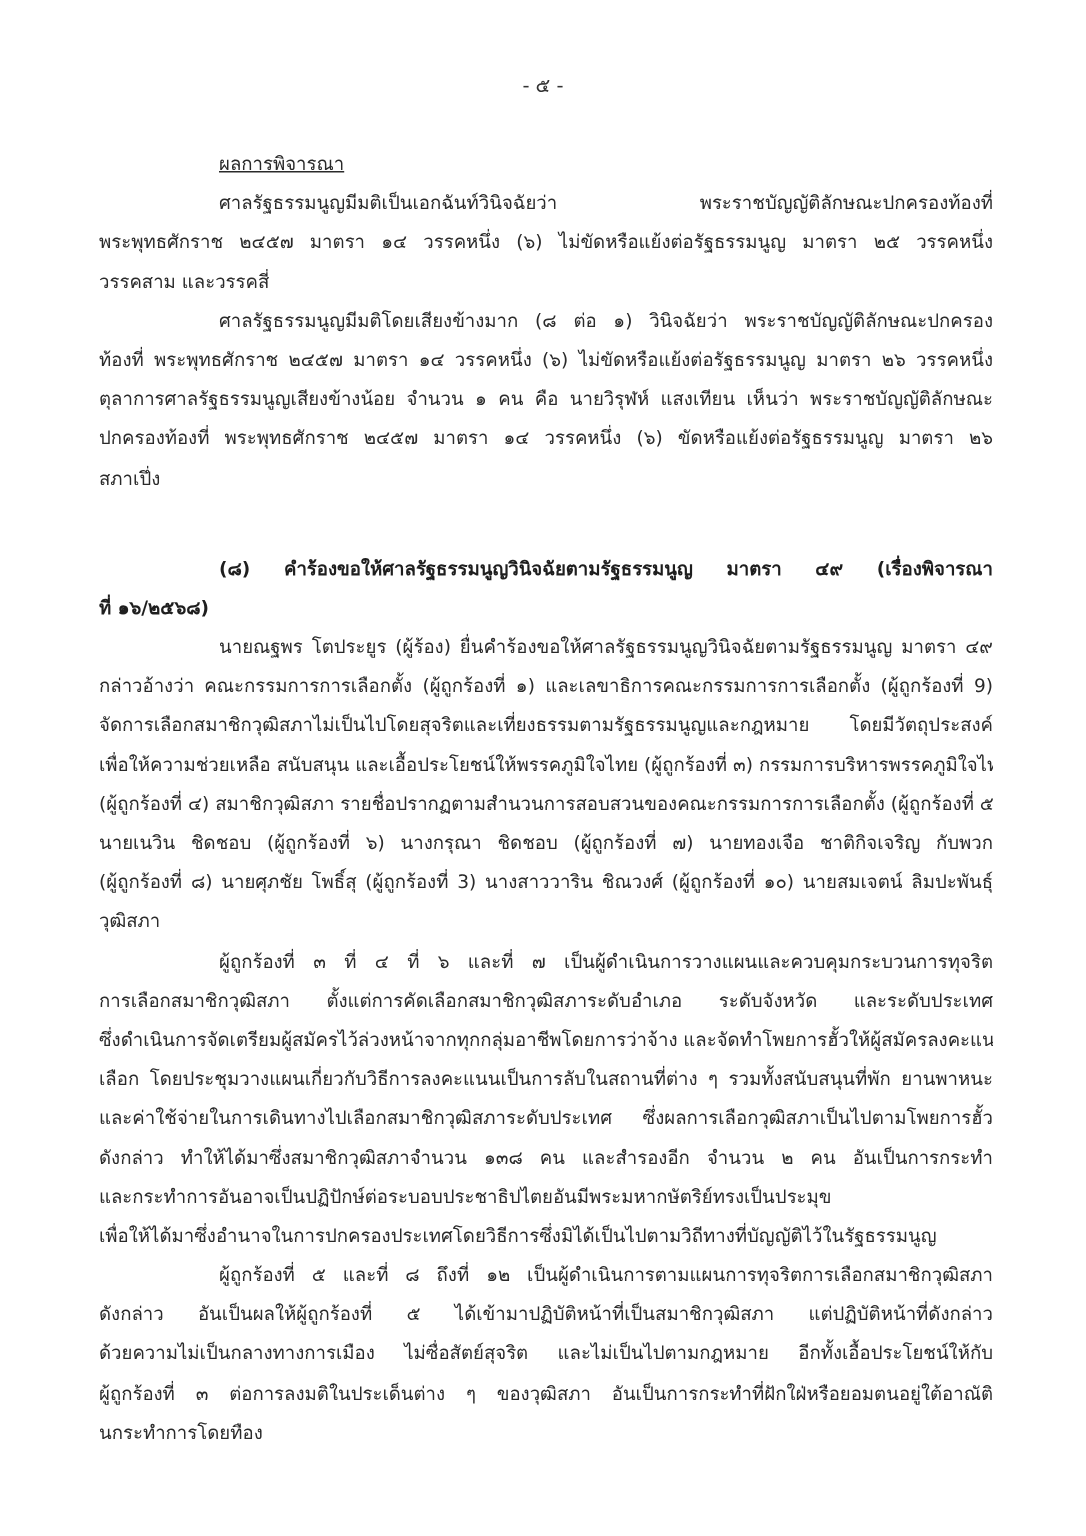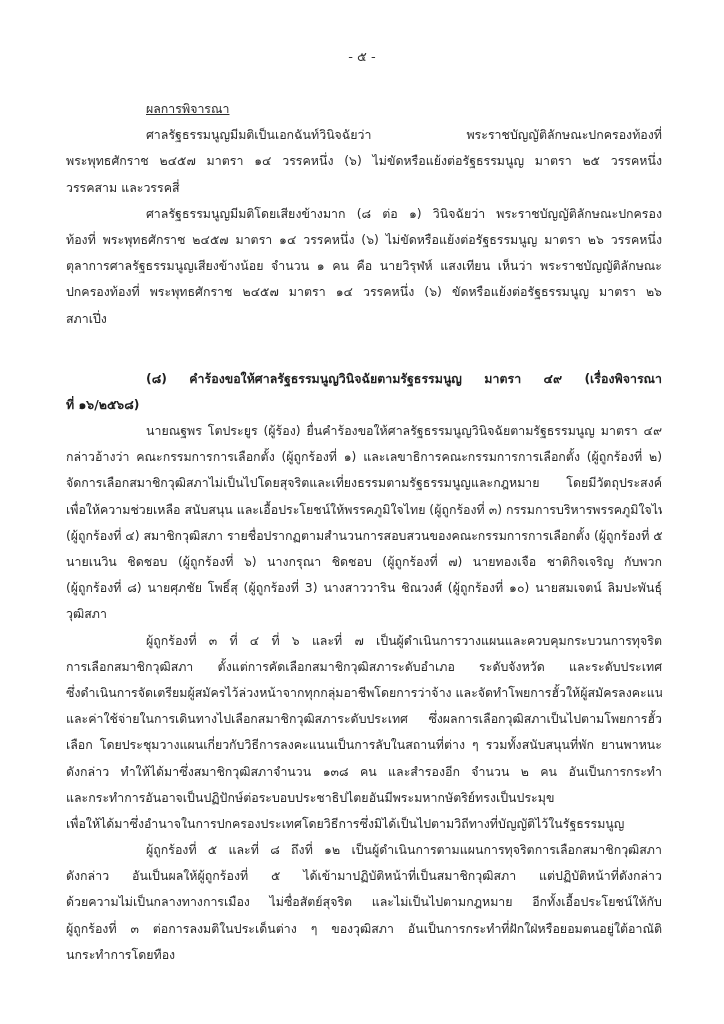--- a/index.html
+++ b/index.html
@@ -43,35 +43,35 @@
 
     <div class="gap"></div>
 
     <div>
       <div class="line indent bold">(๘) คำร้องขอให้ศาลรัฐธรรมนูญวินิจฉัยตามรัฐธรรมนูญ มาตรา ๔๙ (เรื่องพิจารณา</div>
       <div class="line last bold">ที่ ๑๖/๒๕๖๘)</div>
     </div>
 
     <div>
       <div class="line indent">นายณฐพร โตประยูร (ผู้ร้อง) ยื่นคำร้องขอให้ศาลรัฐธรรมนูญวินิจฉัยตามรัฐธรรมนูญ มาตรา ๔๙</div>
-      <div class="line">กล่าวอ้างว่า คณะกรรมการการเลือกตั้ง (ผู้ถูกร้องที่ ๑) และเลขาธิการคณะกรรมการการเลือกตั้ง (ผู้ถูกร้องที่ ๒)</div>
+      <div class="line">กล่าวอ้างว่า คณะกรรมการการเลือกตั้ง (ผู้ถูกร้องที่ ๑) และเลขาธิการคณะกรรมการการเลือกตั้ง (ผู้ถูกร้องที่ 9)</div>
       <div class="line">จัดการเลือกสมาชิกวุฒิสภาไม่เป็นไปโดยสุจริตและเที่ยงธรรมตามรัฐธรรมนูญและกฎหมาย โดยมีวัตถุประสงค์</div>
       <div class="line">เพื่อให้ความช่วยเหลือ สนับสนุน และเอื้อประโยชน์ให้พรรคภูมิใจไทย (ผู้ถูกร้องที่ ๓) กรรมการบริหารพรรคภูมิใจไทย</div>
       <div class="line">(ผู้ถูกร้องที่ ๔) สมาชิกวุฒิสภา รายชื่อปรากฏตามสำนวนการสอบสวนของคณะกรรมการการเลือกตั้ง (ผู้ถูกร้องที่ ๕)</div>
       <div class="line">นายเนวิน ชิดชอบ (ผู้ถูกร้องที่ ๖) นางกรุณา ชิดชอบ (ผู้ถูกร้องที่ ๗) นายทองเจือ ชาติกิจเจริญ กับพวก</div>
       <div class="line">(ผู้ถูกร้องที่ ๘) นายศุภชัย โพธิ์สุ (ผู้ถูกร้องที่ 3) นางสาววาริน ชิณวงศ์ (ผู้ถูกร้องที่ ๑๐) นายสมเจตน์ ลิมปะพันธุ์</div>
       <div class="line last">วุฒิสภา</div>
     </div>
 
     <div>
       <div class="line indent">ผู้ถูกร้องที่ ๓ ที่ ๔ ที่ ๖ และที่ ๗ เป็นผู้ดำเนินการวางแผนและควบคุมกระบวนการทุจริต</div>
       <div class="line">การเลือกสมาชิกวุฒิสภา ตั้งแต่การคัดเลือกสมาชิกวุฒิสภาระดับอำเภอ ระดับจังหวัด และระดับประเทศ</div>
       <div class="line">ซึ่งดำเนินการจัดเตรียมผู้สมัครไว้ล่วงหน้าจากทุกกลุ่มอาชีพโดยการว่าจ้าง และจัดทำโพยการฮั้วให้ผู้สมัครลงคะแนน</div>
+      <div class="line">เลือก โดยประชุมวางแผนเกี่ยวกับวิธีการลงคะแนนเป็นการลับในสถานที่ต่าง ๆ รวมทั้งสนับสนุนที่พัก ยานพาหนะ</div>
       <div class="line">และค่าใช้จ่ายในการเดินทางไปเลือกสมาชิกวุฒิสภาระดับประเทศ ซึ่งผลการเลือกวุฒิสภาเป็นไปตามโพยการฮั้ว</div>
-      <div class="line">เลือก โดยประชุมวางแผนเกี่ยวกับวิธีการลงคะแนนเป็นการลับในสถานที่ต่าง ๆ รวมทั้งสนับสนุนที่พัก ยานพาหนะ</div>
       <div class="line">ดังกล่าว ทำให้ได้มาซึ่งสมาชิกวุฒิสภาจำนวน ๑๓๘ คน และสำรองอีก จำนวน ๒ คน อันเป็นการกระทำ</div>
       <div class="line last">และกระทำการอันอาจเป็นปฏิปักษ์ต่อระบอบประชาธิปไตยอันมีพระมหากษัตริย์ทรงเป็นประมุข</div>
       <div class="line">เพื่อให้ได้มาซึ่งอำนาจในการปกครองประเทศโดยวิธีการซึ่งมิได้เป็นไปตามวิถีทางที่บัญญัติไว้ในรัฐธรรมนูญ</div>
     </div>
 
     <div>
       <div class="line indent">ผู้ถูกร้องที่ ๕ และที่ ๘ ถึงที่ ๑๒ เป็นผู้ดำเนินการตามแผนการทุจริตการเลือกสมาชิกวุฒิสภา</div>
       <div class="line">ดังกล่าว อันเป็นผลให้ผู้ถูกร้องที่ ๕ ได้เข้ามาปฏิบัติหน้าที่เป็นสมาชิกวุฒิสภา แต่ปฏิบัติหน้าที่ดังกล่าว</div>
       <div class="line">ด้วยความไม่เป็นกลางทางการเมือง ไม่ซื่อสัตย์สุจริต และไม่เป็นไปตามกฎหมาย อีกทั้งเอื้อประโยชน์ให้กับ</div>
       <div class="line">ผู้ถูกร้องที่ ๓ ต่อการลงมติในประเด็นต่าง ๆ ของวุฒิสภา อันเป็นการกระทำที่ฝักใฝ่หรือยอมตนอยู่ใต้อาณัติ</div>

